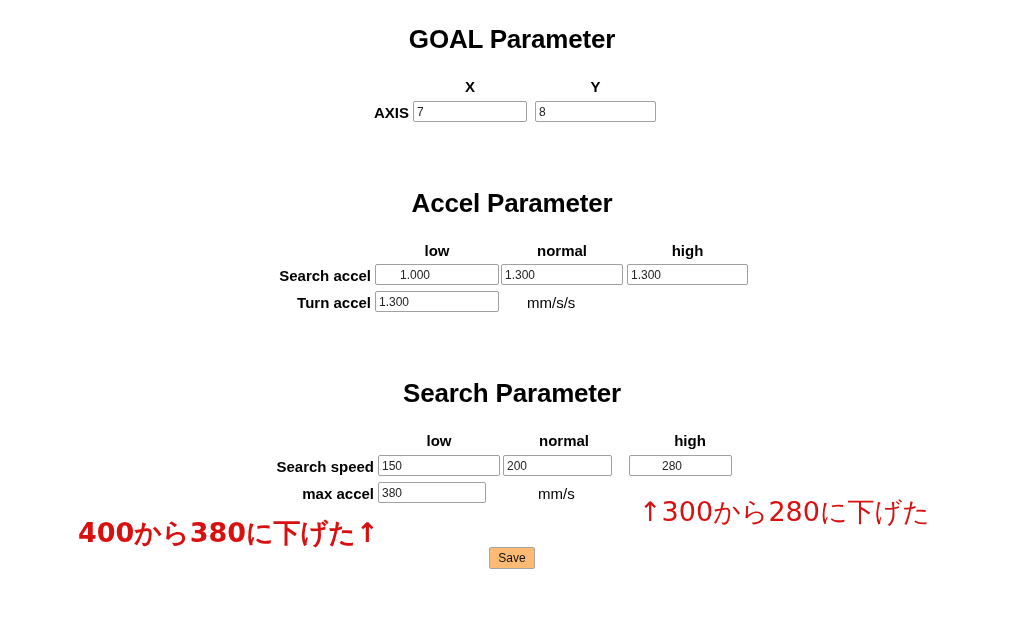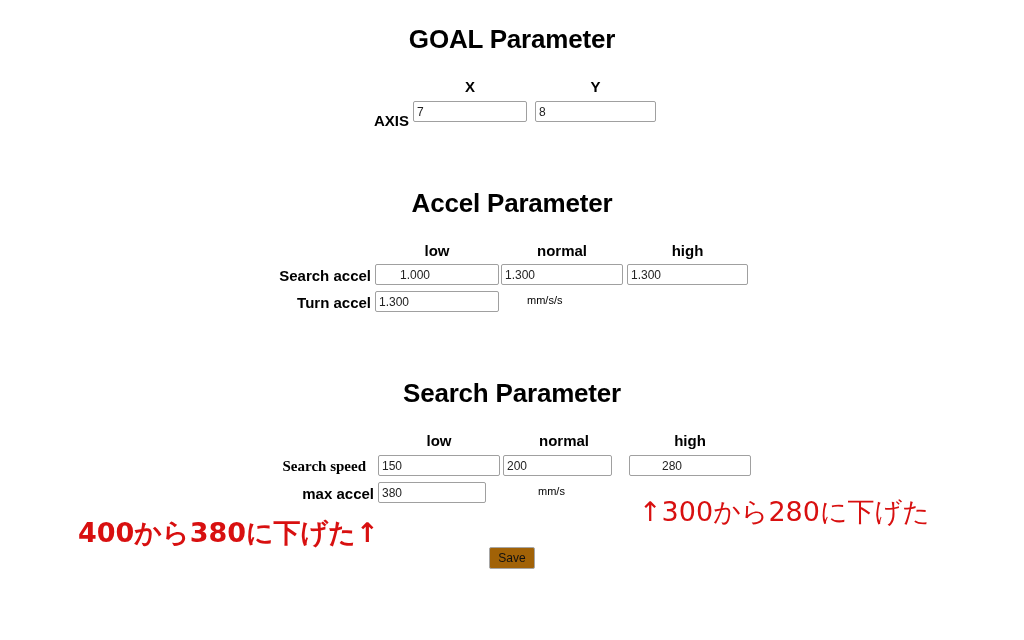--- a/index.html
+++ b/index.html
@@ -36,21 +36,21 @@
   .row-label {
     position: absolute;
     font-size: 15px;
     font-weight: bold;
     text-align: right;
     white-space: nowrap;
   }
 
   .unit {
     position: absolute;
-    font-size: 11px;
+    font-size: 15px;
     font-weight: normal;
     white-space: nowrap;
   }
 
   input.field {
     position: absolute;
     box-sizing: border-box;
     height: 21px;
     background: #ffffff;
     border: 1px solid #a0a0a0;
@@ -62,21 +62,21 @@
     outline: none;
   }
 
   button.save-btn {
     position: absolute;
     box-sizing: border-box;
     left: 489px;
     top: 547px;
     width: 46px;
     height: 22px;
-    background: #a16207;
+    background: #fdba74;
     border: 1px solid #a6a6a6;
     border-radius: 2px;
     font-family: "Liberation Sans", "DejaVu Sans", sans-serif;
     font-size: 12px;
     color: #111111;
     line-height: 1;
     padding: 0;
     cursor: default;
   }
 
@@ -90,21 +90,21 @@
   }
 </style>
 </head>
 <body>
 
 <div class="section-title" style="top:24px;">GOAL Parameter</div>
 
 <div class="col-head" style="left:413px; top:78px; width:114px;">X</div>
 <div class="col-head" style="left:535px; top:78px; width:121px;">Y</div>
 
-<div class="row-label" style="left:303px; top:104px; width:106px;margin-top:8px;">AXIS</div>
+<div class="row-label" style="left:303px; top:104px; width:106px;">AXIS</div>
 
 <input class="field" style="left: 413px; top: 101px; width: 114px;" value="7">
 <input class="field" style="left: 535px; top: 101px; width: 121px;" value="8">
 
 <div class="section-title" style="top:188px;">Accel Parameter</div>
 
 <div class="col-head" style="left:375px; top:242px; width:124px;">low</div>
 <div class="col-head" style="left:501px; top:242px; width:122px;">normal</div>
 <div class="col-head" style="left:627px; top:242px; width:121px;">high</div>
 
@@ -119,25 +119,25 @@
 <input class="field" style="left: 375px; top: 291px; width: 124px;" value="1.300">
 
 <div class="unit" style="left:527px; top:294px;">mm/s/s</div>
 
 <div class="section-title" style="top:378px;">Search Parameter</div>
 
 <div class="col-head" style="left:378px; top:432px; width:122px;">low</div>
 <div class="col-head" style="left:503px; top:432px; width:122px;">normal</div>
 <div class="col-head" style="left:629px; top:432px; width:122px;">high</div>
 
-<div class="row-label" style="left:232px; top:458px; width:134px;font-family:Liberation Serif, serif;">Search speed</div>
+<div class="row-label" style="left:240px; top:458px; width:134px;">Search speed</div>
 
 <input class="field" style="left: 378px; top: 455px; width: 122px;" value="150">
 <input class="field" style="left: 503px; top: 455px; width: 109px;" value="200">
-<input class="field" style="left: 629px; top: 455px; width: 122px; padding-left: 32px;" value="280">
+<input class="field" style="left: 629px; top: 455px; width: 103px; padding-left: 32px;" value="280">
 
 <div class="row-label" style="left:250px; top:485px; width:124px;">max accel</div>
 
 <input class="field" style="left: 378px; top: 482px; width: 108px;" value="380">
 
 <div class="unit" style="left:538px; top:485px;">mm/s</div>
 
 <button class="save-btn">Save</button>
 
 <div class="annotation" style="left:78px; top:515px;font-weight:bold;">400から380に下げた↑</div>

